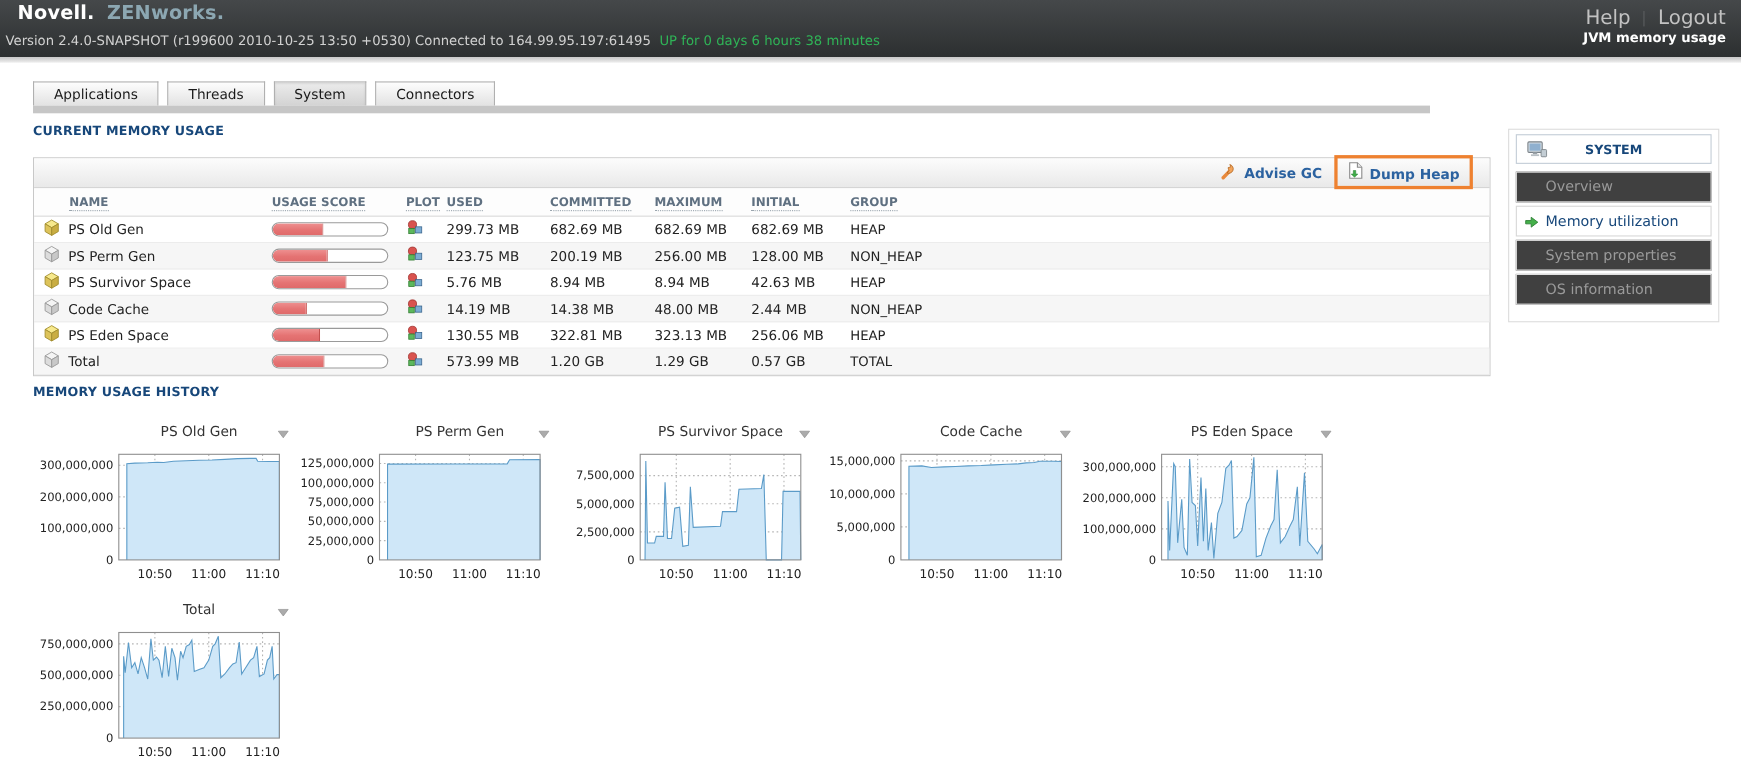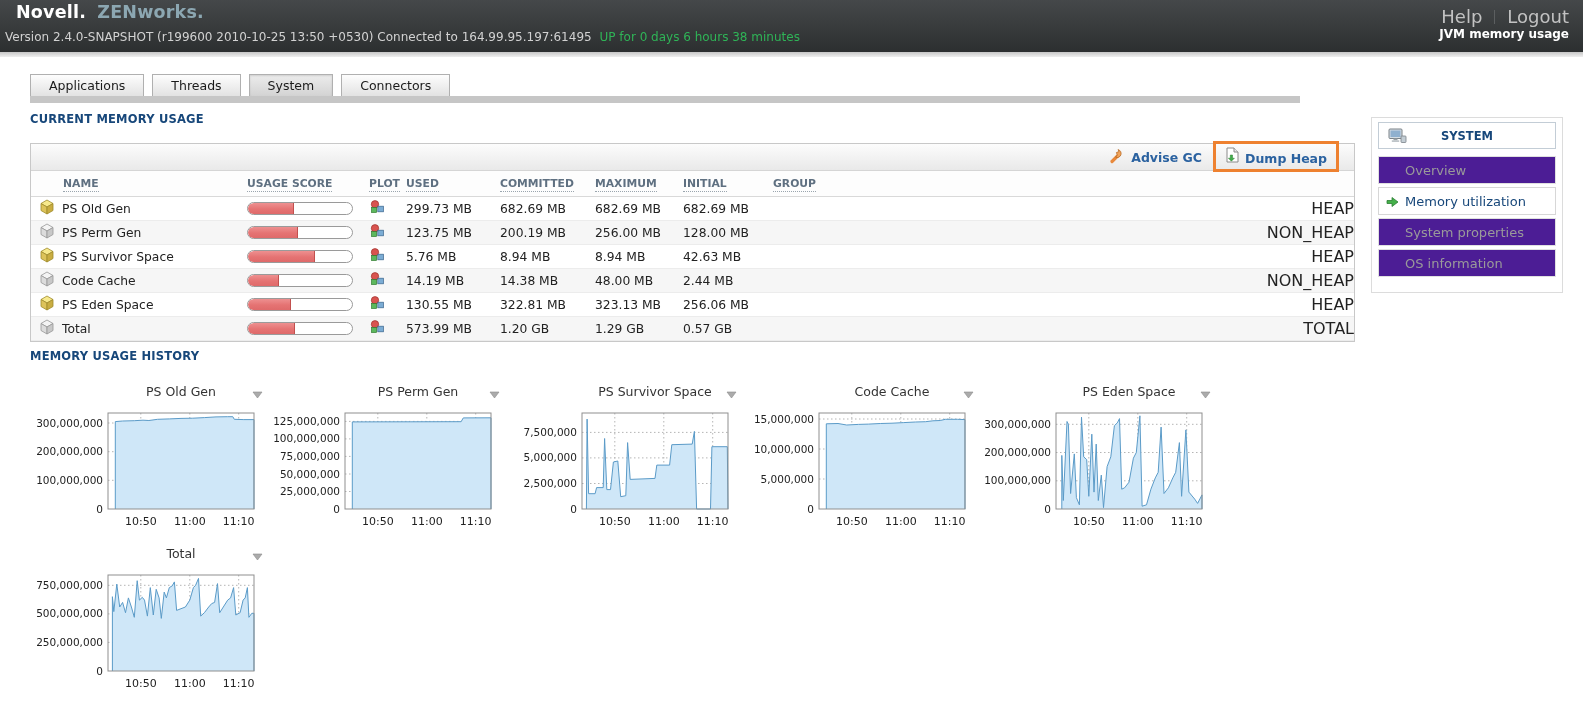--- a/index.html
+++ b/index.html
@@ -48,21 +48,21 @@
   .tgrid{display:grid;grid-template-columns:216px 122px 37px 94px 95px 88px 90px 1fr;align-items:center;}
   .thead{height:26px;border-bottom:1px solid #d9d9d9;background:#fdfdfd;}
   .thead .hcell{font-size:10.8px;font-weight:bold;color:#5f7081;}
   .thead .hcell span{border-bottom:1px dotted #9aa5ae;padding-bottom:1px;cursor:pointer;}
   .thead .hcell:first-child{padding-left:32px;}
   .trow{height:24px;border-bottom:1px solid #ececec;font-size:12.3px;color:#222;}
   .trow:nth-child(even){background:#f6f6f6;}
   .namecell{display:flex;align-items:center;gap:7px;padding-left:8px;}
   .usagebar{width:106px;height:13px;border:1px solid #9a9a9a;border-radius:7px;background:#fff;overflow:hidden;}
   .usagefill{height:100%;background:linear-gradient(#ee9090,var(--usage-bar-red) 55%,#df6a6a);border-right:1px solid #c2504e;border-radius:7px 0 0 7px;}
-  .groupcell{font-size:16px;text-align:right;}
+  .groupcell{font-size:12px;}
 
   
   .charts-row{position:absolute;left:30px;display:flex;}
   #charts-row1{top:381px;}
   #charts-row2{top:543px;}
   .chart-cell{width:237px;position:relative;}
   .chart-title-row{height:24px;position:relative;}
   .chart-title{position:absolute;left:78px;width:146px;text-align:center;font-size:12.5px;color:#333;top:3px;}
   .chart-dd{position:absolute;right:4px;top:7px;cursor:pointer;}
   svg text{font-family:"DejaVu Sans","Liberation Sans",sans-serif;}
@@ -73,21 +73,21 @@
   .ylab{font-size:10.5px;fill:#222;}
   .xlab{font-size:11px;fill:#222;}
 
   
   .side-panel{position:absolute;left:1371px;top:117px;width:192px;height:176px;background:#fff;border:1px solid #dcdcdc;}
   .side-system{position:absolute;left:1378px;top:122px;width:178px;height:27px;background:#fff;border:1px solid #c3cdd6;
                display:flex;align-items:center;cursor:pointer;}
   .side-system .sysicon{position:absolute;left:9px;top:5px;}
   .side-system .syslabel{width:100%;text-align:center;font-size:11.5px;font-weight:bold;color:var(--heading-navy);}
   .side-items{position:absolute;left:1378px;top:156px;width:178px;}
-  .side-item{height:28px;margin-bottom:3px;background:#4c1d95;border:1px solid #e0e0e0;display:flex;align-items:center;
+  .side-item{height:28px;margin-bottom:3px;background:#404040;border:1px solid #e0e0e0;display:flex;align-items:center;
              padding-left:26px;font-size:13px;color:#9a9a9a;cursor:pointer;position:relative;}
   .side-item.active{background:#fff;border-color:#d7d7d7;color:var(--heading-navy);}
   .side-item.active .arrow{position:absolute;left:7px;top:8px;}
 </style>
 </head>
 <body>
 
 <div class="header">
   <div class="brand">
     <span class="b1">Novell.</span>

